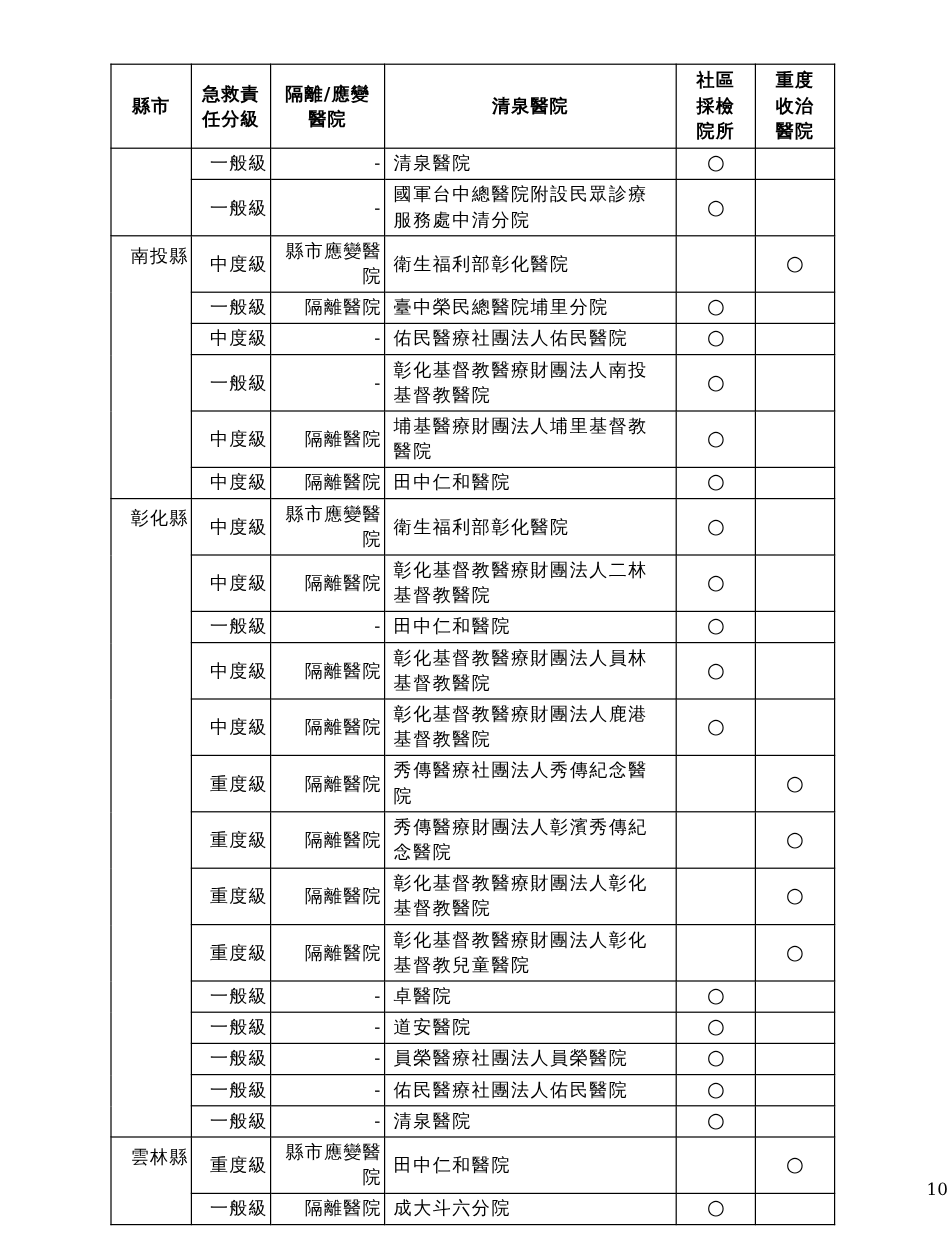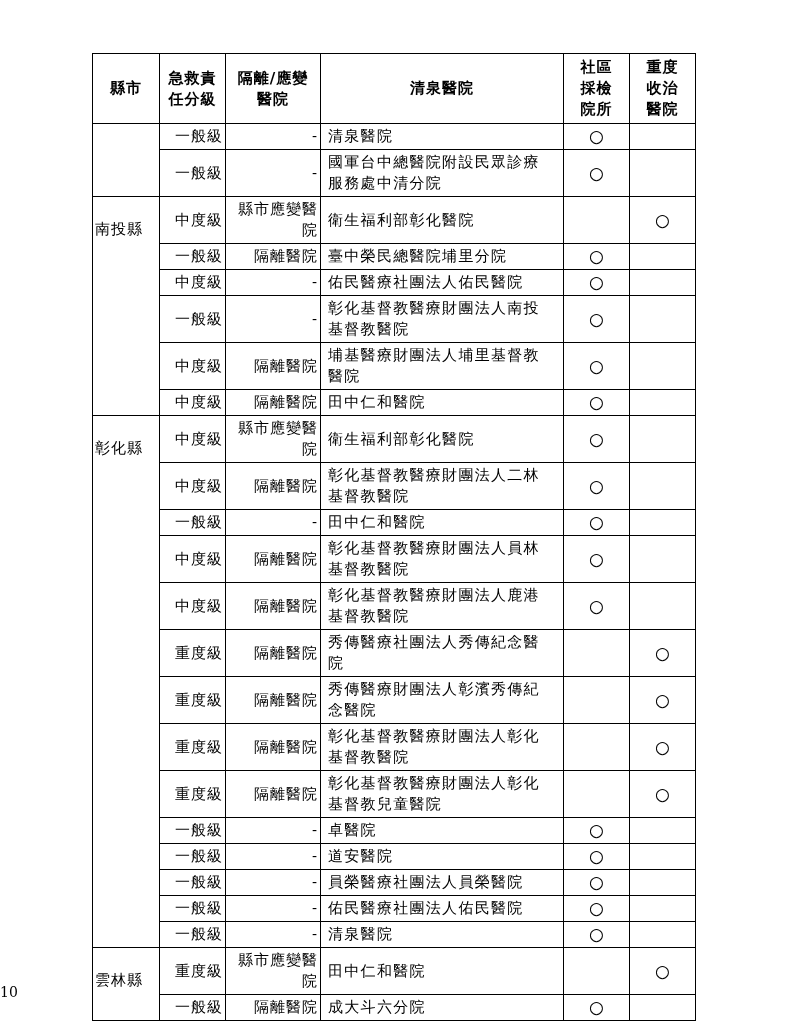--- a/index.html
+++ b/index.html
@@ -37,22 +37,22 @@
     white-space: pre-line;
     line-height: 21px;
     letter-spacing: 1px;
   }
   .hospital-table td {
     line-height: 21px;
     padding: 2px 2px;
   }
   td.county {
     vertical-align: top;
-    text-align: left;
-    padding-top: 22px;
+    text-align: right;
+    padding-top: 6px;
     letter-spacing: 1px;
   }
   td.level, td.isolation {
     text-align: right;
     letter-spacing: 1px;
   }
   td.name {
     text-align: left;
     padding-left: 7px;
     padding-right: 17px;
@@ -61,21 +61,21 @@
   td.community, td.severe {
     text-align: center;
     font-size: 17px;
     font-weight: 400;
   }
   .page-number {
     position: absolute;
     left: 0;
     top: 984px;
     width: 790px;
-    text-align: left;
+    text-align: right;
     font-size: 14px;
   }
 </style>
 </head>
 <body>
 
 <div class="sheet">
 
   <table class="hospital-table">
     <colgroup>

